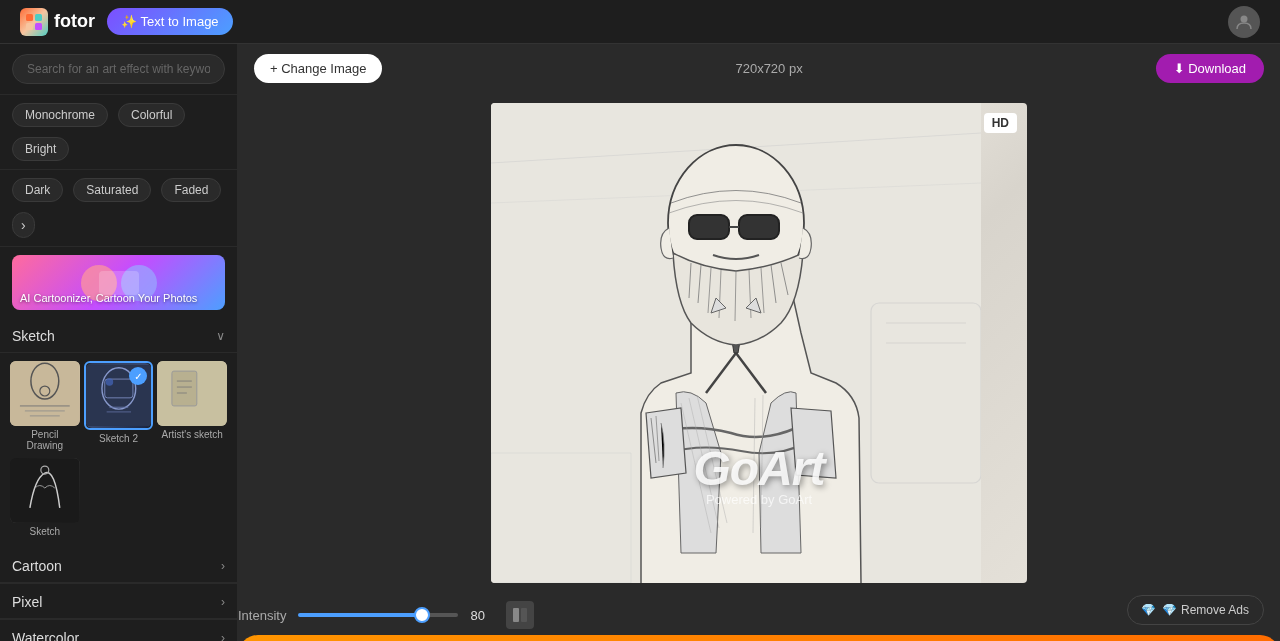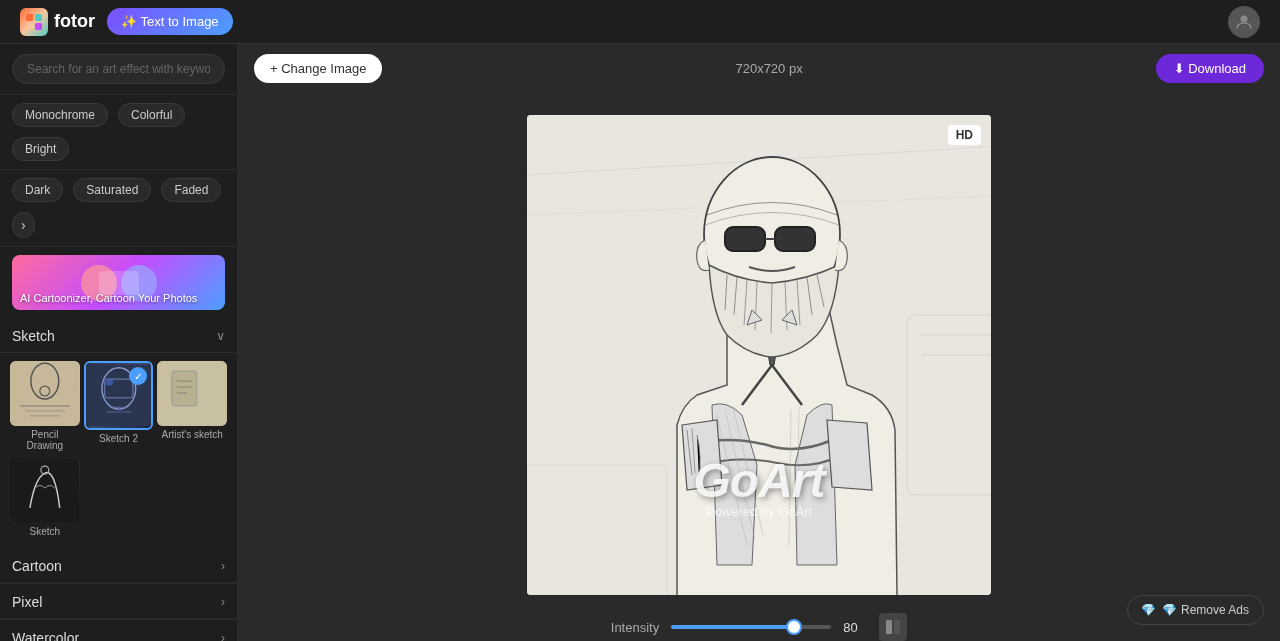--- a/index.html
+++ b/index.html
@@ -186,21 +186,20 @@
     
     .collapsed-section {
       border-bottom: 1px solid #2a2a2a;
     }
 
     
     .content {
       flex: 1;
       display: flex;
       flex-direction: column;
-      align-items: center;
       background: #2a2a2a;
       overflow: hidden;
     }
 
     
     .content-topbar {
       width: 100%;
       display: flex;
       align-items: center;
       justify-content: space-between;
@@ -219,21 +218,21 @@
       display: flex;
       align-items: center;
       gap: 6px;
       font-weight: 500;
     }
     .image-size {
       color: #aaa;
       font-size: 13px;
     }
     .download-btn {
-      background: #6d28d9;
+      background: #a21caf;
       border: none;
       border-radius: 20px;
       color: white;
       font-size: 13px;
       padding: 7px 18px;
       cursor: pointer;
       display: flex;
       align-items: center;
       gap: 6px;
       font-weight: 500;
@@ -242,27 +241,26 @@
     
     .canvas-wrap {
       flex: 1;
       display: flex;
       align-items: center;
       justify-content: center;
       padding: 10px;
       position: relative;
     }
     .canvas-image-bg {
-      width: 464px;
+      width: 536px;
       height: 480px;
       background: linear-gradient(135deg, #e8e8e0 0%, #f0ece4 30%, #d8d4cc 60%, #e4e0d8 100%);
       border-radius: 4px;
       position: relative;
       overflow: hidden;
-      margin-top: 12px;
     }
     .hd-badge {
       position: absolute;
       top: 10px; right: 10px;
       background: white;
       color: #333;
       font-size: 12px;
       font-weight: bold;
       padding: 3px 8px;
       border-radius: 4px;

